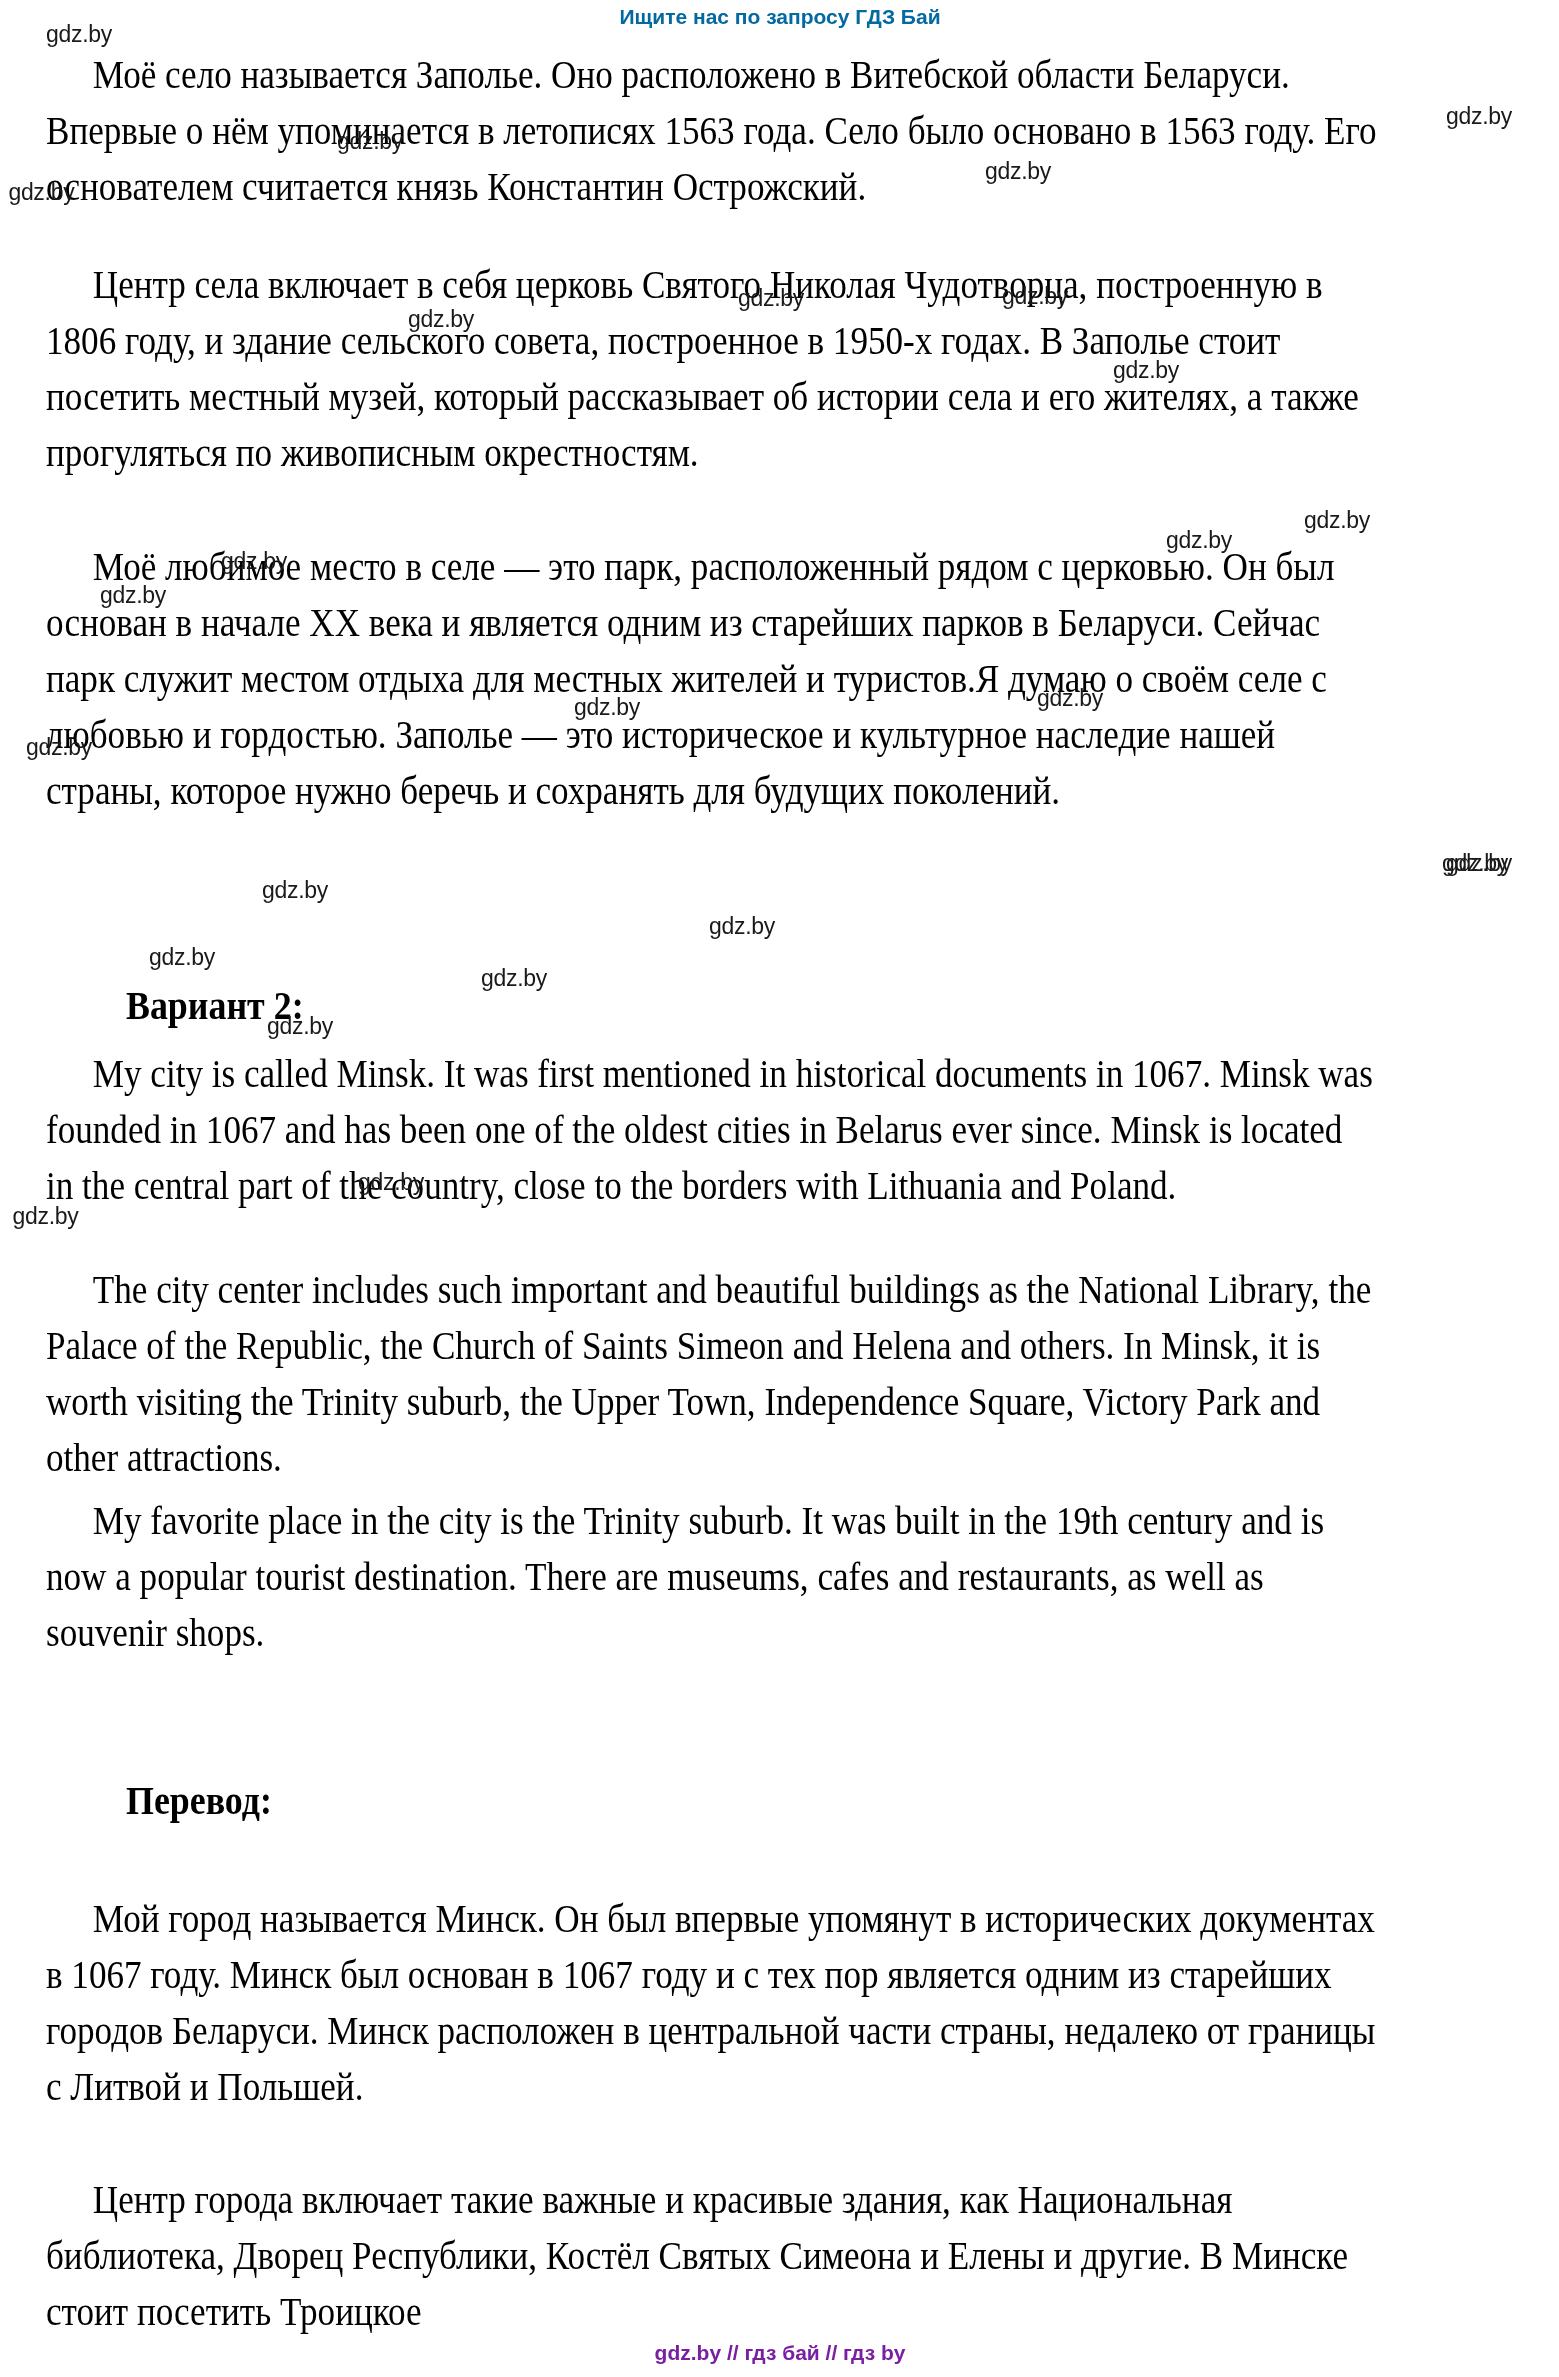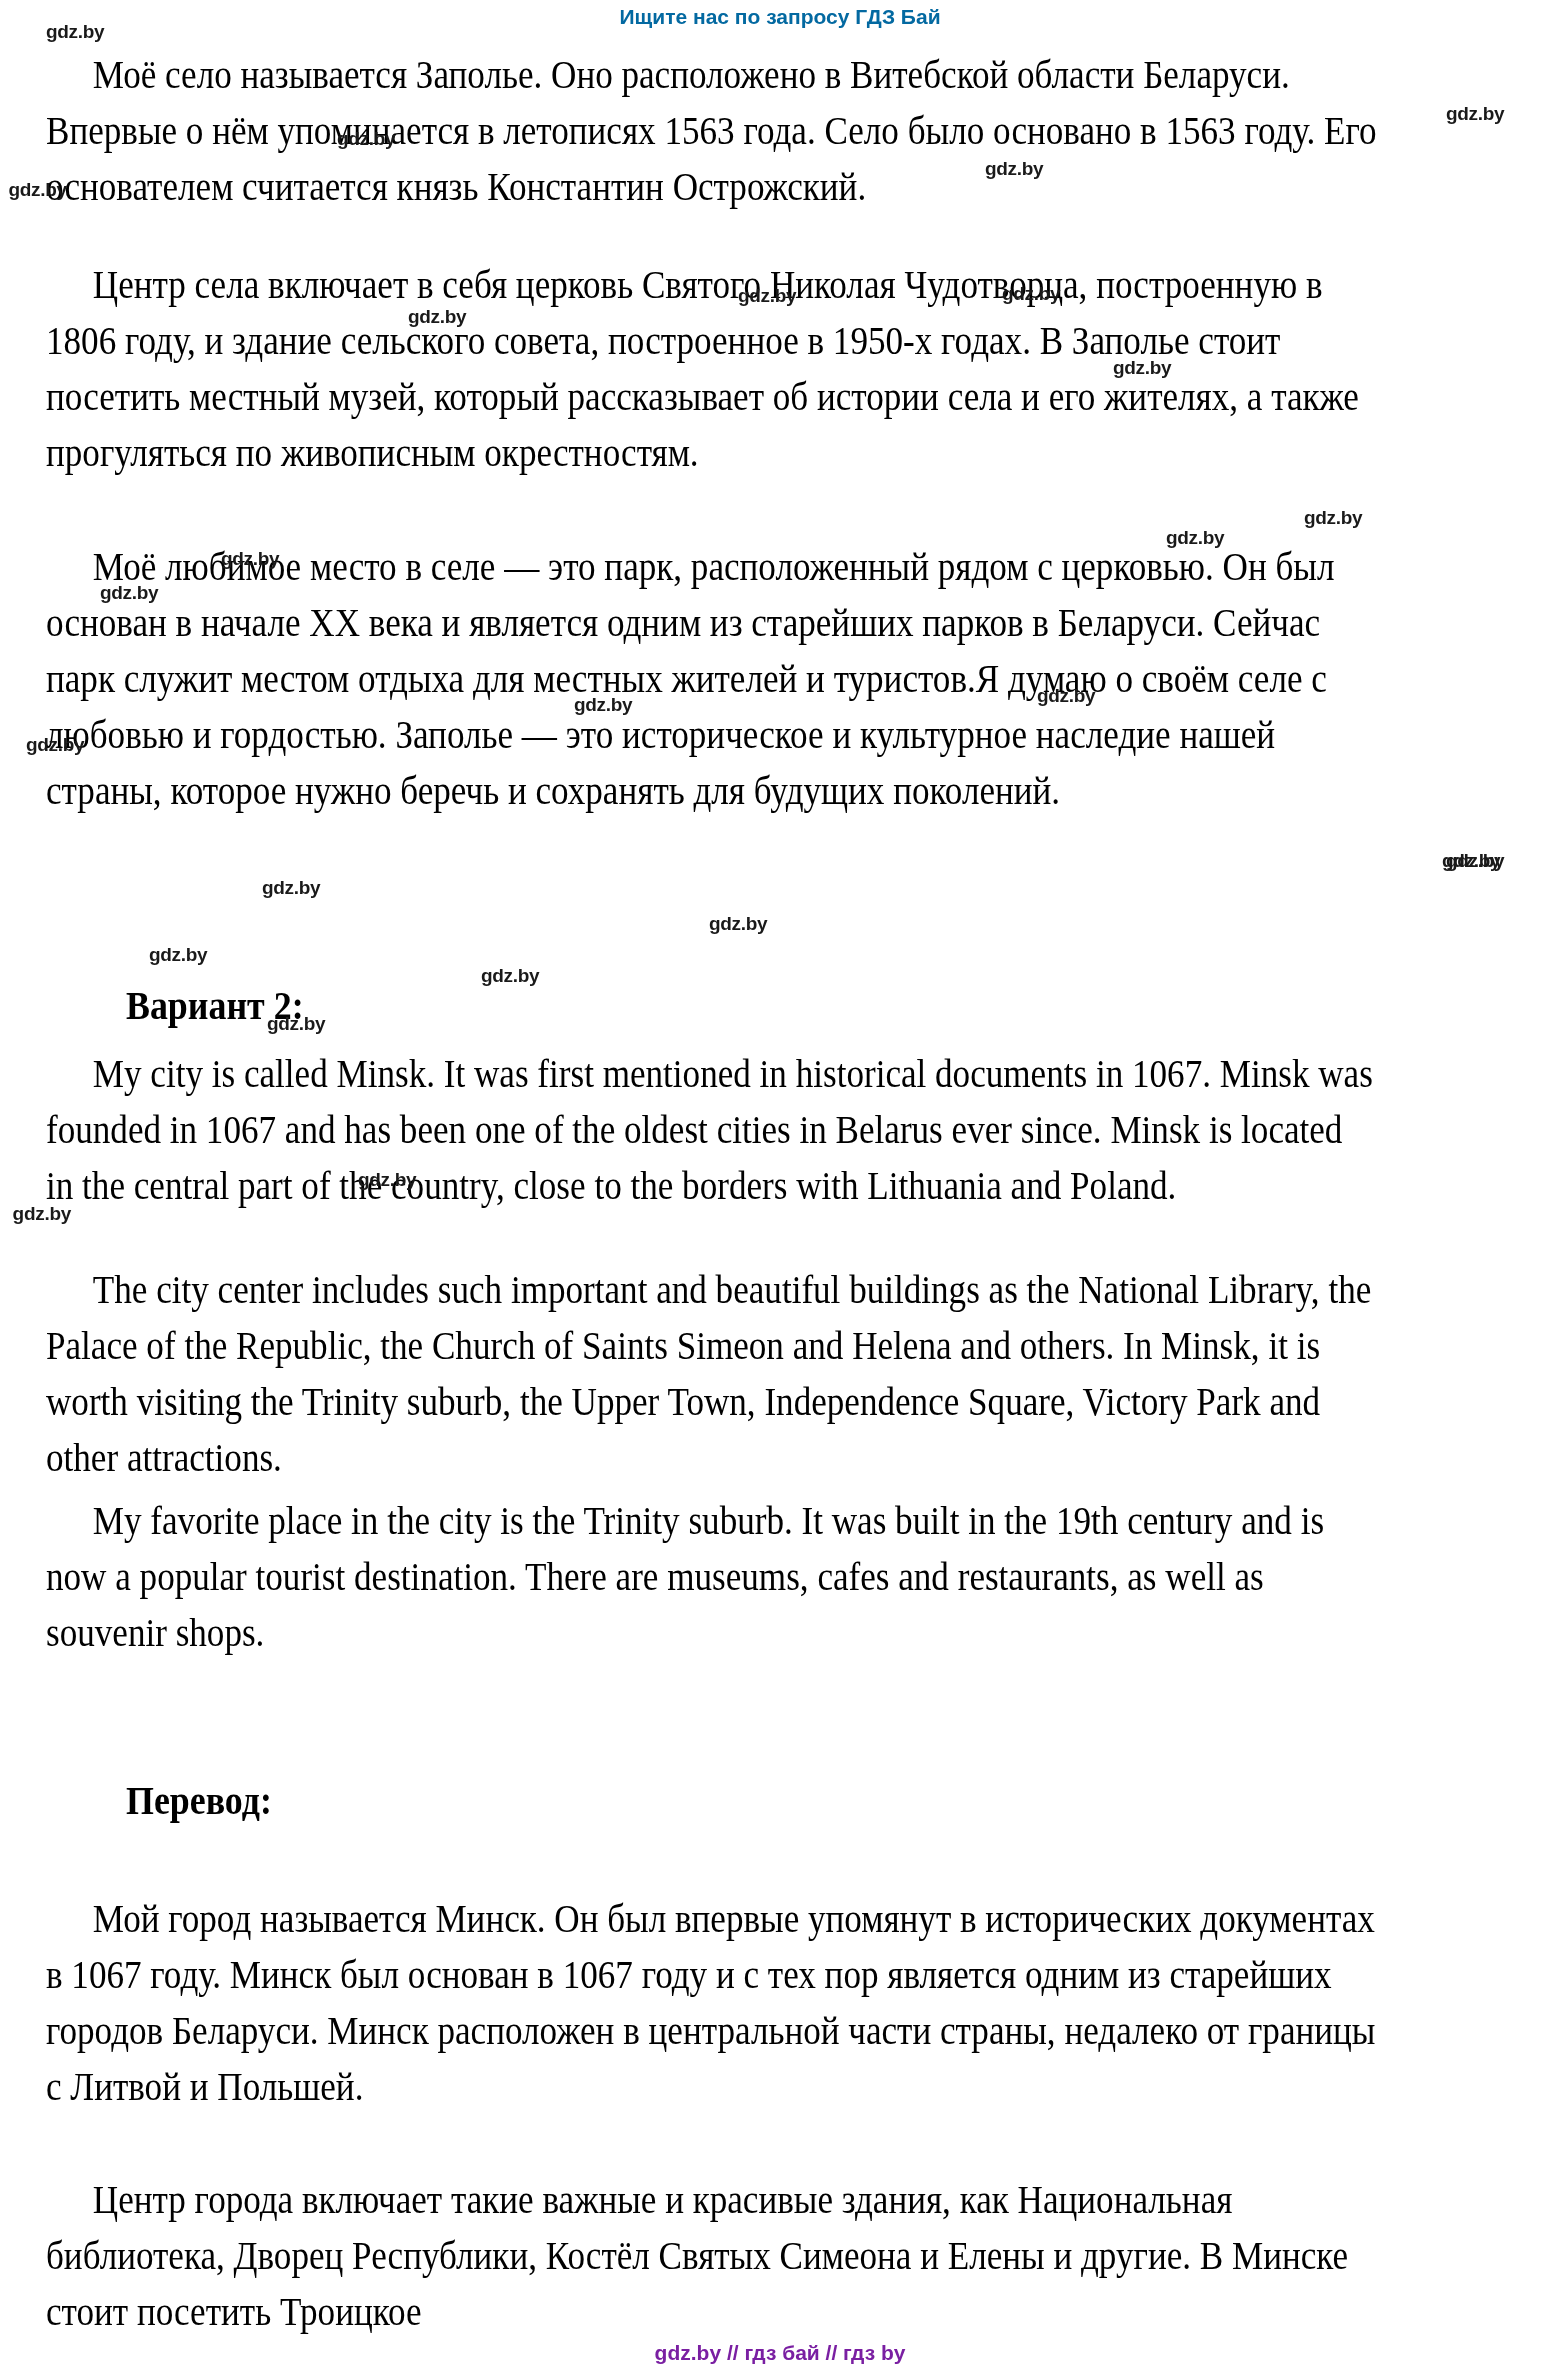--- a/index.html
+++ b/index.html
@@ -68,26 +68,25 @@
     font-weight: bold;
     line-height: 50px;
     transform: scaleX(0.92);
     transform-origin: left top;
   }
 
   
   .wm {
     position: absolute;
     font-family: "Liberation Sans", sans-serif;
-    font-size: 19px;
+    font-size: 23px;
     color: #1a1a1a;
     white-space: nowrap;
     pointer-events: none;
     letter-spacing: -0.3px;
-    font-weight: bold;
   }
 
   
   .footer-line {
     position: absolute;
     bottom: 11.7px;
     left: 0;
     width: 1560px;
     text-align: center;
     font-family: "Liberation Sans", sans-serif;

